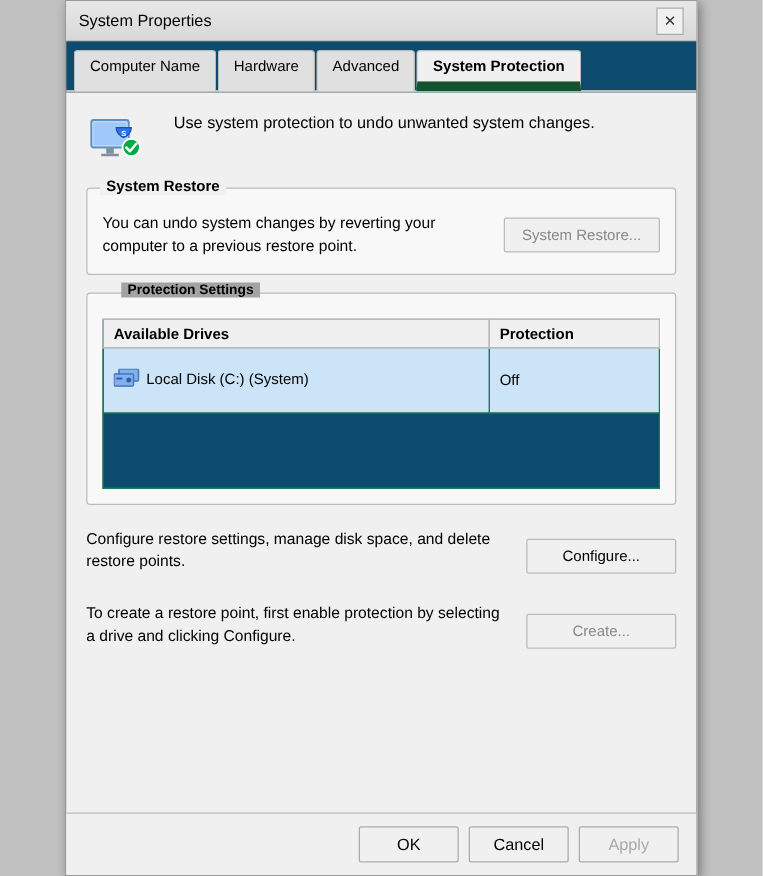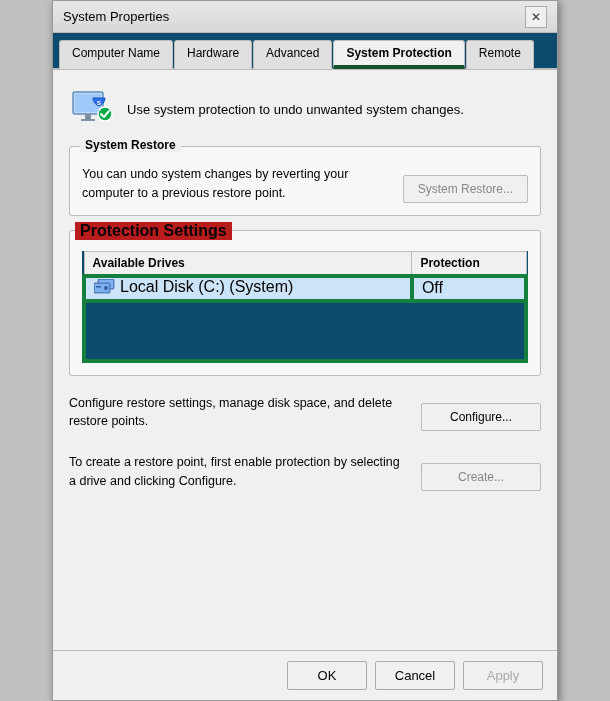--- a/index.html
+++ b/index.html
@@ -63,37 +63,37 @@
       border-bottom: none;
       background: #e0e0e0;
       cursor: pointer;
       font-size: 12px;
       border-radius: 3px 3px 0 0;
       position: relative;
       bottom: -1px;
     }
     .tab.active {
       background: #f0f0f0;
-      border-bottom: 4px solid #14532d;
+      border-bottom: 8px solid #14532d;
       font-weight: 600;
       z-index: 1;
     }
 
     .content {
       flex: 1;
       padding: 16px 16px 10px 16px;
       display: flex;
       flex-direction: column;
       gap: 14px;
     }
 
     .info-row {
       display: flex;
-      align-items: center;
-      gap: 12px;
+      align-items: flex-start;
+      gap: 24px;
     }
     .info-icon {
       width: 46px;
       height: 46px;
       flex-shrink: 0;
     }
     .info-text {
       font-size: 13px;
       color: #000;
     }
@@ -109,21 +109,21 @@
       position: absolute;
       top: -9px;
       left: 10px;
       background: #f0f0f0;
       padding: 0 5px;
       font-size: 12px;
       font-weight: 600;
     }
     .section-content {
       display: flex;
-      align-items: flex-end;
+      align-items: center;
       gap: 1px;
       padding-top: 4px;
     }
     .section-text {
       flex: 1;
       font-size: 12.5px;
       line-height: 1.5;
     }
     .section-btn {
       min-width: 120px;
@@ -144,45 +144,45 @@
     .protection-section {
       border: 1px solid #bbb;
       border-radius: 3px;
       padding: 14px 12px 12px 12px;
       position: relative;
       background: #f8f8f8;
     }
     .protection-legend {
       position: absolute;
       top: -9px;
-      left: 5px;
-      background: #b91c1c;
+      left: 27px;
+      background: #a3a3a3;
       padding: 0 5px;
-      font-size: 16px;
+      font-size: 11px;
       font-weight: 600;
     }
     .drives-table {
       width: 100%;
       border: 1px solid #bbb;
       background: #0c4a6e;
       border-collapse: collapse;
       margin-top: 6px;
     }
     .drives-table th {
       background: #f0f0f0;
       border: 1px solid #bbb;
       padding: 4px 8px;
       text-align: left;
       font-size: 12px;
       font-weight: 600;
     }
     .drives-table td {
-      border: 4px solid #15803d;
-      padding: 0 8px;
-      font-size: 16px;
+      border: 1px solid #15803d;
+      padding: 16px 8px;
+      font-size: 12px;
     }
     .drives-table tr.selected td {
       background: #cce4f7;
     }
     .drive-icon {
       display: inline-flex;
       align-items: center;
       gap: 4px;
     }
 
@@ -228,21 +228,20 @@
   <div class="title-bar">
     <span class="title-bar-text">System Properties</span>
     <button class="close-btn">✕</button>
   </div>
 
   <div class="tabs">
     <div class="tab">Computer Name</div>
     <div class="tab">Hardware</div>
     <div class="tab">Advanced</div>
     <div class="tab active">System Protection</div>
-    <div class="tab">Remote</div>
   </div>
 
   <div class="content">
 
     <div class="info-row">
       <div class="info-icon">
         
         <svg width="46" height="46" viewBox="0 0 46 46" xmlns="http://www.w3.org/2000/svg">
 
           <rect x="4" y="6" width="30" height="22" rx="2" fill="#c0d8f0" stroke="#6090c0" stroke-width="1.5"></rect>

